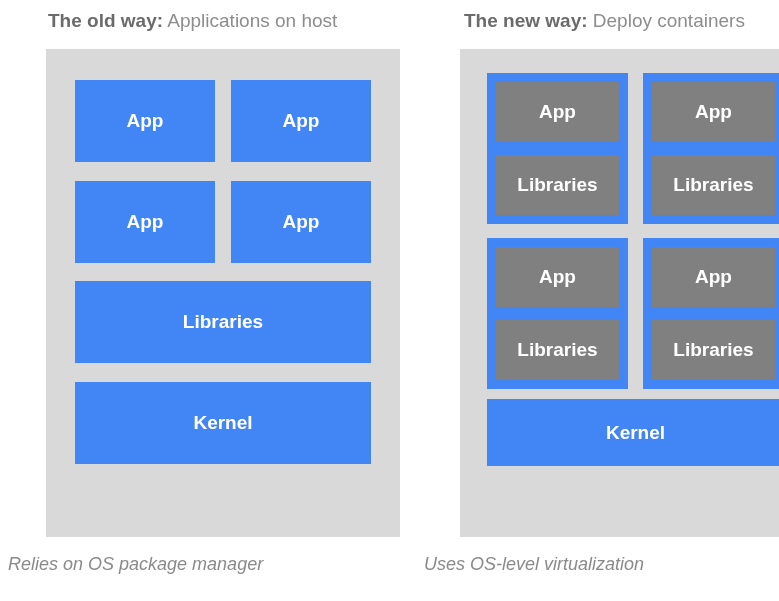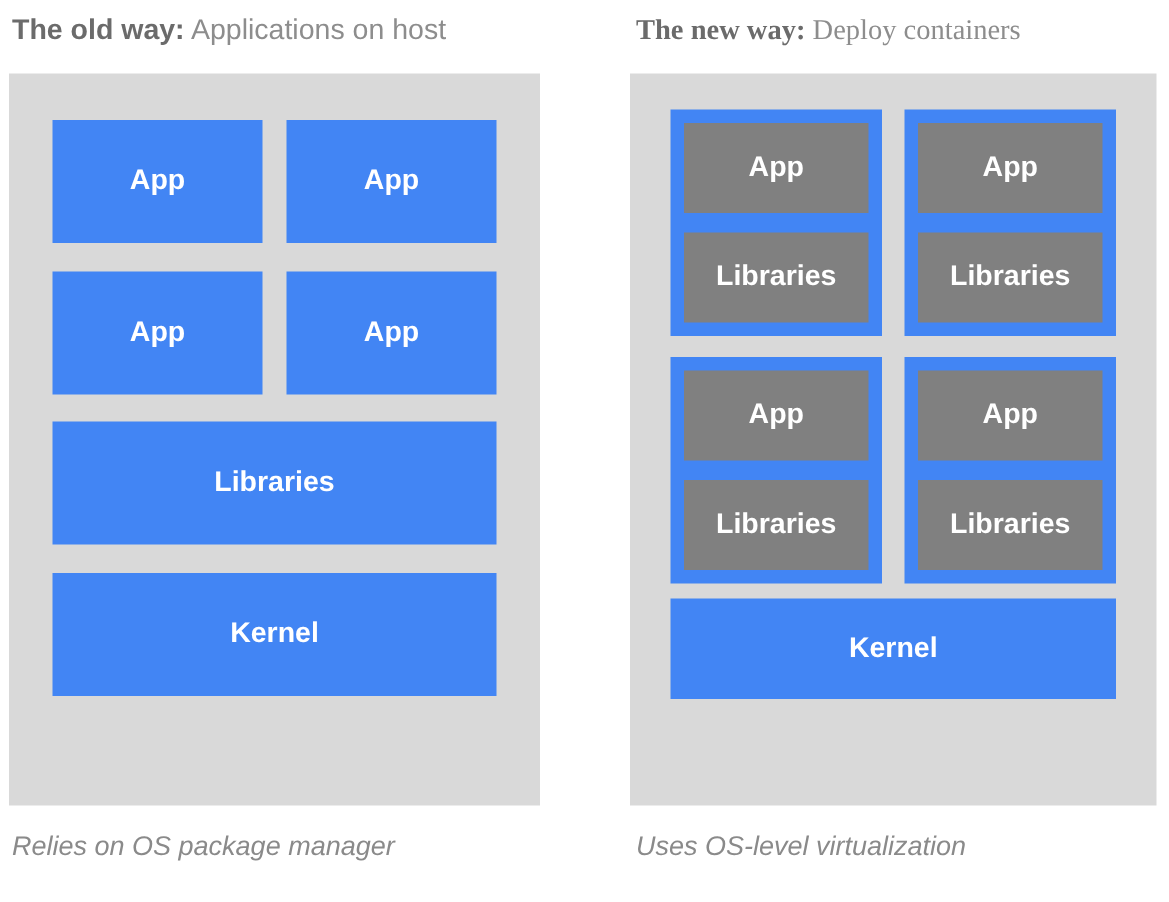--- a/index.html
+++ b/index.html
@@ -12,30 +12,32 @@
     font-family: "Liberation Sans", sans-serif;
     overflow: hidden;
   }
   .title {
     position: absolute;
     top: 9px;
     font-size: 19px;
     line-height: 24px;
     color: #8d8d8d;
     white-space: nowrap;
+    margin-left: 40px;
   }
   .title .bold { font-weight: 700; color: #6b6b6b; }
   #title-old { left: 8px; }
-  #title-new { left: 424px; font-family: Liberation Serif, serif; }
+  #title-new { left: 424px; }
 
   .panel {
     position: absolute;
     top: 49px;
     background: #d9d9d9;
     box-sizing: border-box;
+    margin-left: 40px;
   }
   #panel-old { left: 6px;   width: 354px; height: 488px; padding: 31px 29px 0 29px; }
   #panel-new { left: 420px; width: 351px; height: 488px; padding: 24px 27px 0 27px; }
 
   .row { display: flex; justify-content: space-between; }
 
   .bluebox {
     background: #4285f4;
     display: flex;
     align-items: center;

